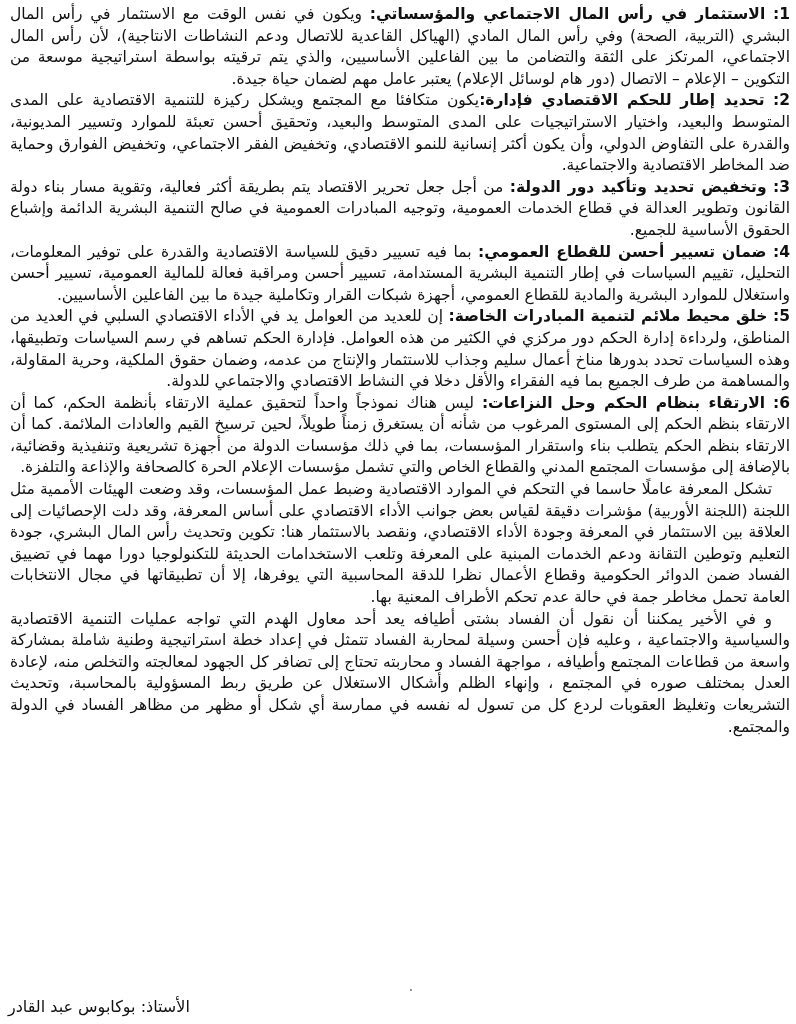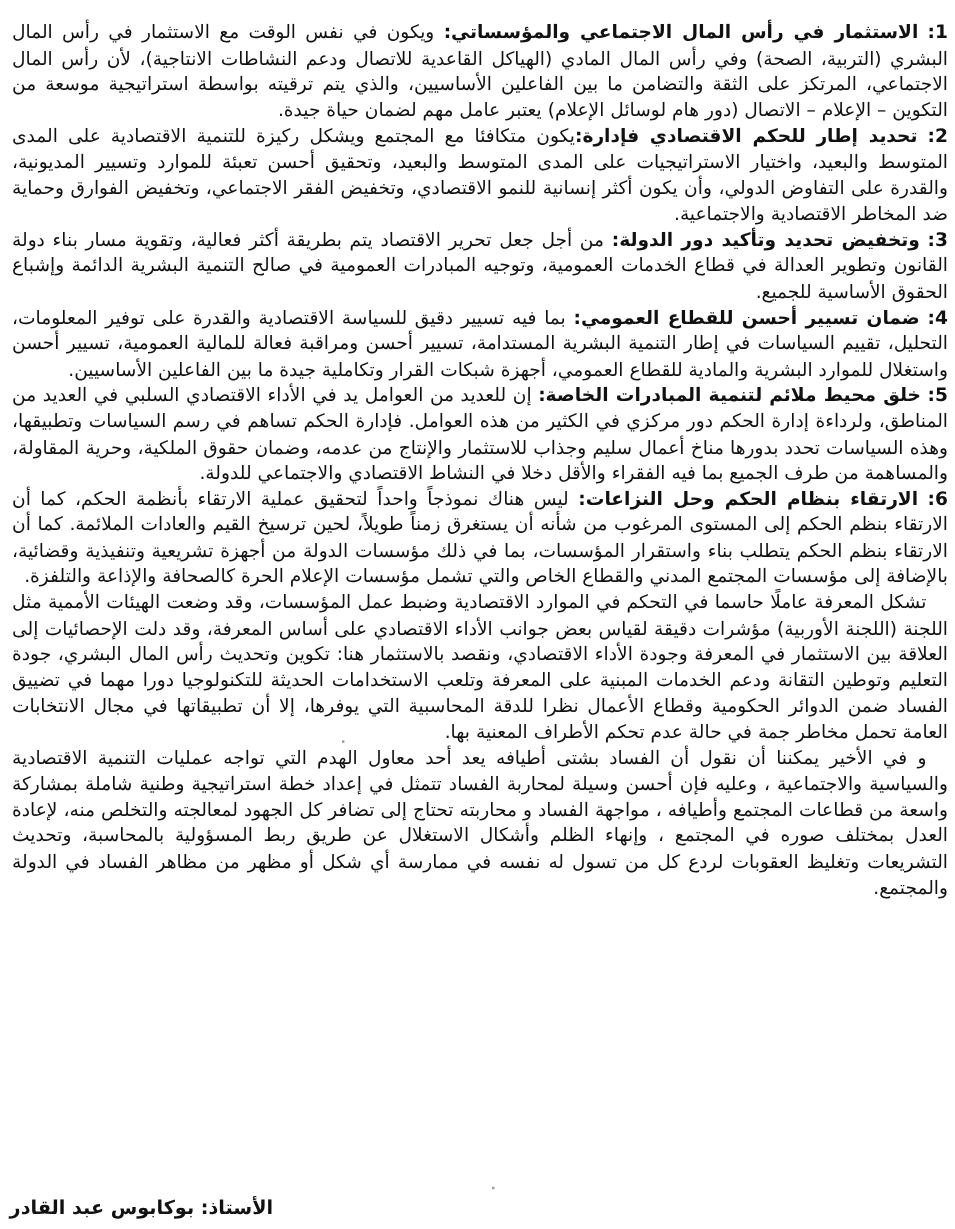--- a/index.html
+++ b/index.html
@@ -28,33 +28,33 @@
     }
     .intro {
       margin: 0 0 24px 0;
     }
     .point {
       margin: 0;
     }
     .point .head {
       font-weight: bold;
     }
-    .point.p1 { margin-top: 17px; }
+    .point.p1 { margin-top: 4px; }
     .point.p7 .head-line {
       margin-top: 4px;
     }
     .indent {
       text-indent: 18px;
     }
     .signature {
       position: absolute;
       left: 8px;
       top: 996px;
       direction: rtl;
-      font-weight: bold;
+      font-weight: normal;
       font-size: 16px;
       line-height: 22px;
       white-space: nowrap;
     }
     .speck {
       position: absolute;
       width: 2px;
       height: 2px;
       background: #999;
     }

